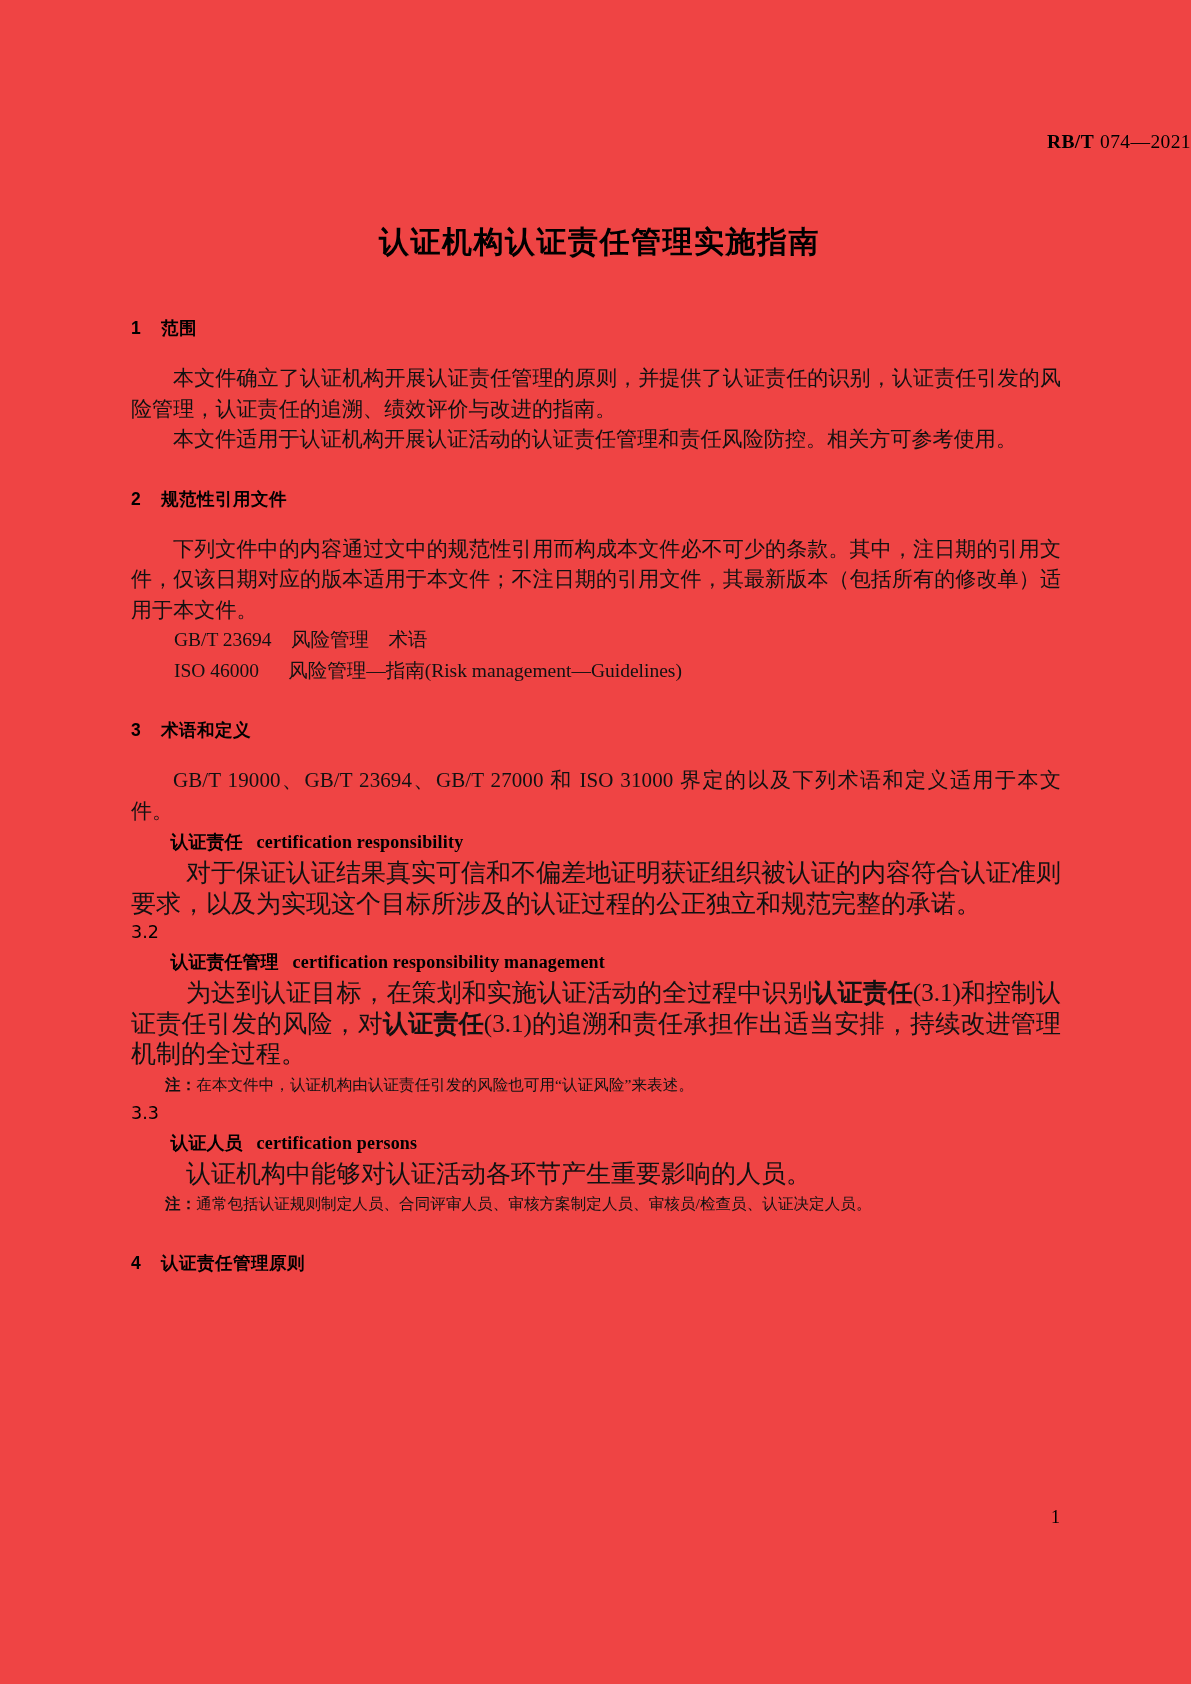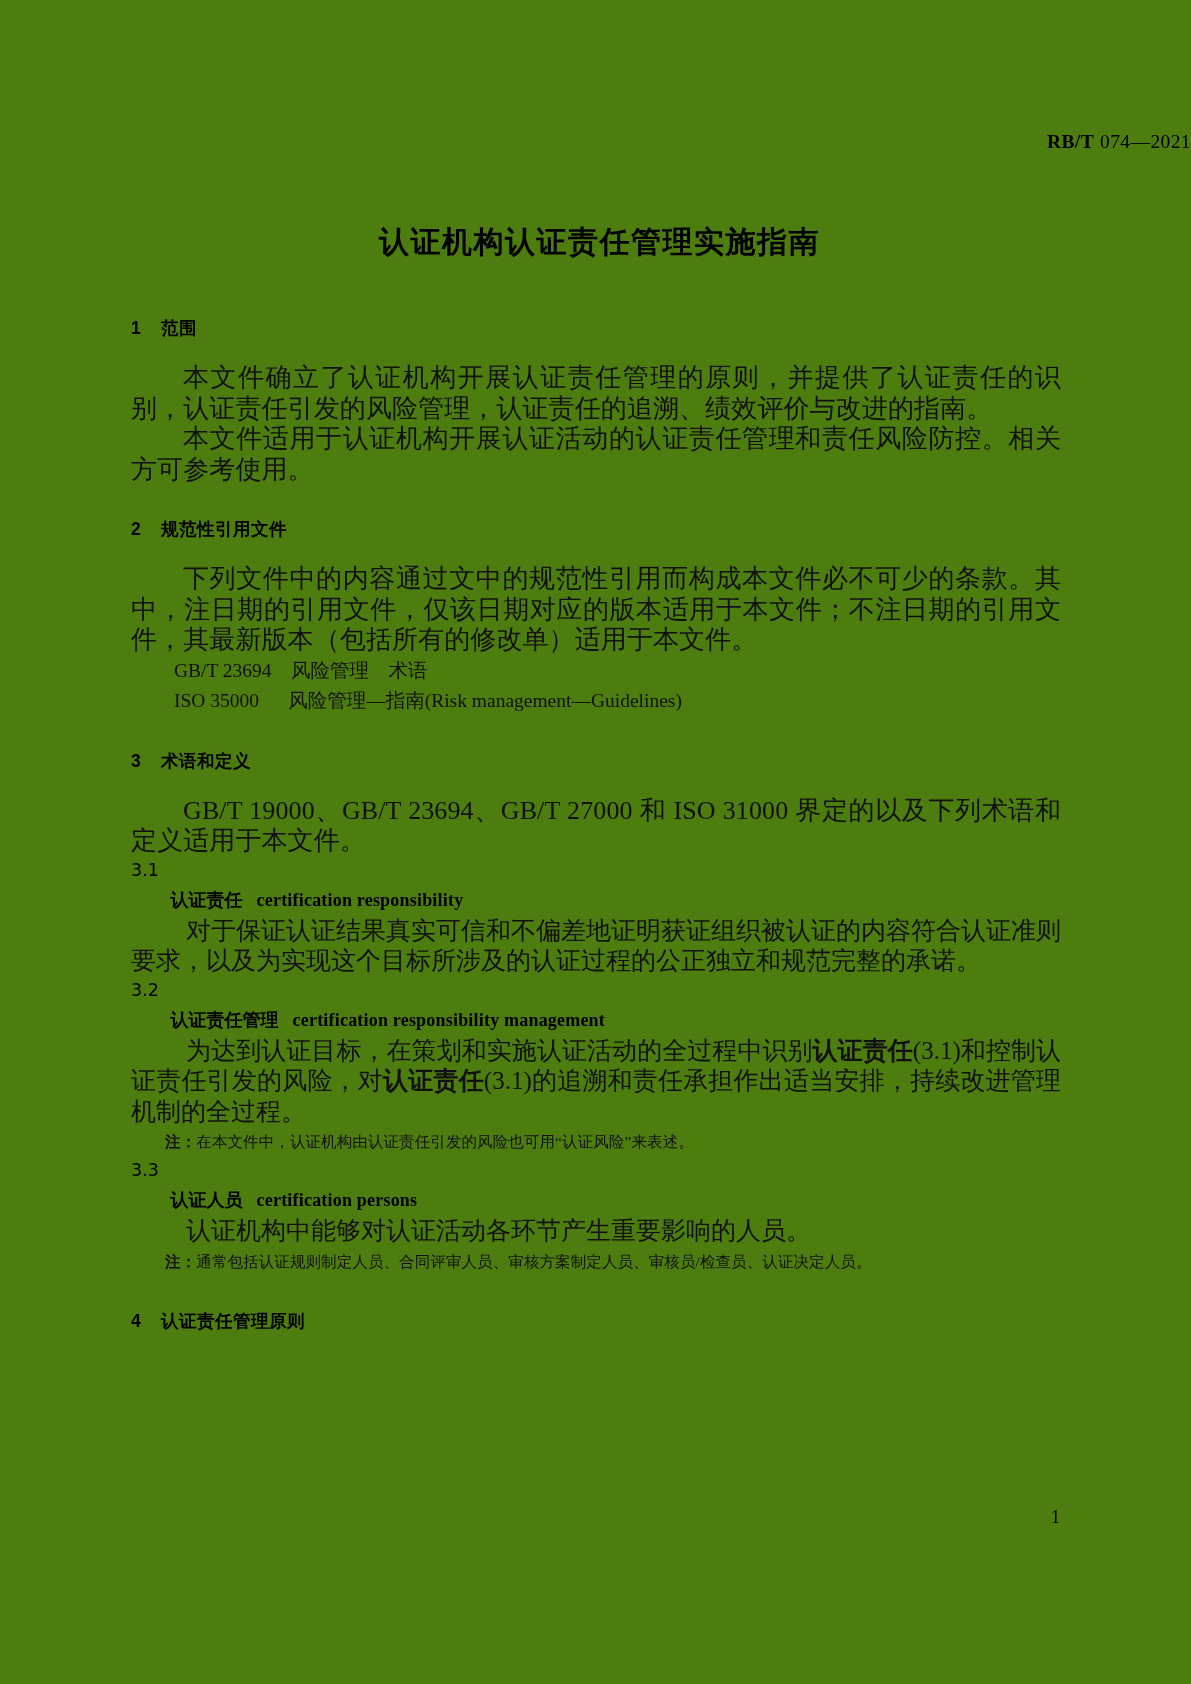--- a/index.html
+++ b/index.html
@@ -10,21 +10,21 @@
   body {
     font-family: "Liberation Serif", "DejaVu Serif", serif;
     color: #1a1a1a;
     -webkit-font-smoothing: antialiased;
   }
   .page {
     position: relative;
     width: 1191px;
     height: 1684px;
     margin: 0 auto;
-    background: #4d7c0f;
+    background: #ef4444;
     box-sizing: border-box;
     overflow: hidden;
   }
   .content {
     position: absolute;
     left: 131px;
     top: 0;
     width: 930px;
   }
 
@@ -80,21 +80,21 @@
     color: #000;
     line-height: 1.2;
   }
   h2.section .num {
     display: inline-block;
     min-width: 30px;
   }
 
   p.para {
     margin: 0;
-    font-size: 26px;
+    font-size: 21px;
     line-height: 30.5px;
     text-indent: 2em;
     text-align: justify;
     text-justify: inter-ideograph;
     color: #111;
     letter-spacing: 0.1px;
   }
 
   .ref-line {
     margin: 0;
@@ -192,31 +192,30 @@
       <p class="para">本文件适用于认证机构开展认证活动的认证责任管理和责任风险防控。相关方可参考使用。</p>
 
       <div class="sp-before-sec"></div>
 
       <h2 class="section">
         <span class="num">2</span><span>规范性引用文件</span>
       </h2>
       <div class="sp-after-sec"></div>
       <p class="para">下列文件中的内容通过文中的规范性引用而构成本文件必不可少的条款。其中，注日期的引用文件，仅该日期对应的版本适用于本文件；不注日期的引用文件，其最新版本（包括所有的修改单）适用于本文件。</p>
       <div class="ref-line">GB/T 23694    风险管理    术语</div>
-      <div class="ref-line">ISO 35000      风险管理—指南(Risk management—Guidelines)</div>
+      <div class="ref-line">ISO 46000      风险管理—指南(Risk management—Guidelines)</div>
 
       <div class="sp-before-sec"></div>
 
       <h2 class="section">
         <span class="num">3</span><span>术语和定义</span>
       </h2>
       <div class="sp-after-sec"></div>
       <p class="para">GB/T 19000、GB/T 23694、GB/T 27000 和 ISO 31000 界定的以及下列术语和定义适用于本文件。</p>
 
-      <div class="clause-num">3.1</div>
       <div class="term-line">
         <span>认证责任</span><span class="term-en">certification responsibility</span>
       </div>
       <p class="term-def hang">对于保证认证结果真实可信和不偏差地证明获证组织被认证的内容符合认证准则要求，以及为实现这个目标所涉及的认证过程的公正独立和规范完整的承诺。</p>
 
       <div class="clause-num">3.2</div>
       <div class="term-line">
         <span>认证责任管理</span><span class="term-en">certification responsibility management</span>
       </div>
       <p class="term-def hang"><span>为达到认证目标，在策划和实施认证活动的全过程中识别</span><span class="b">认证责任</span><span>(3.1)和控制认证责任引发的风险，对</span><span class="b">认证责任</span><span>(3.1)的追溯和责任承担作出适当安排，持续改进管理机制的全过程。</span></p>

